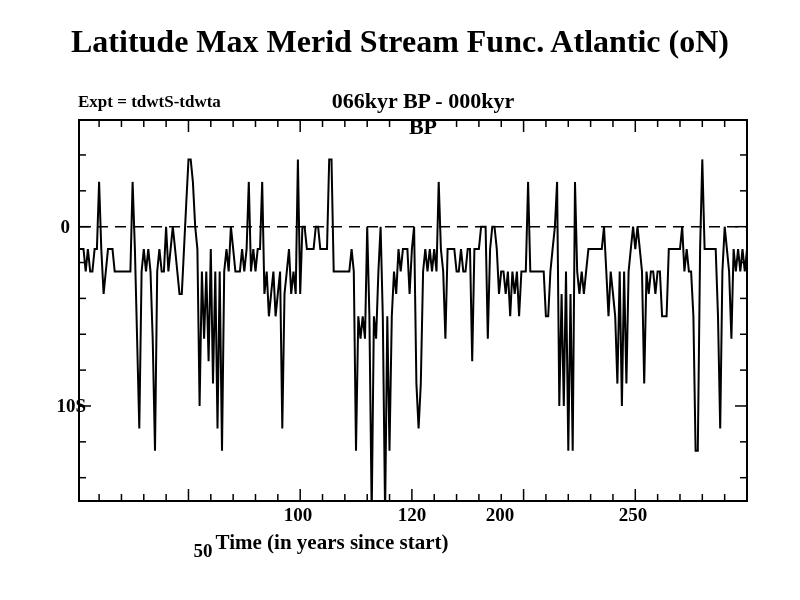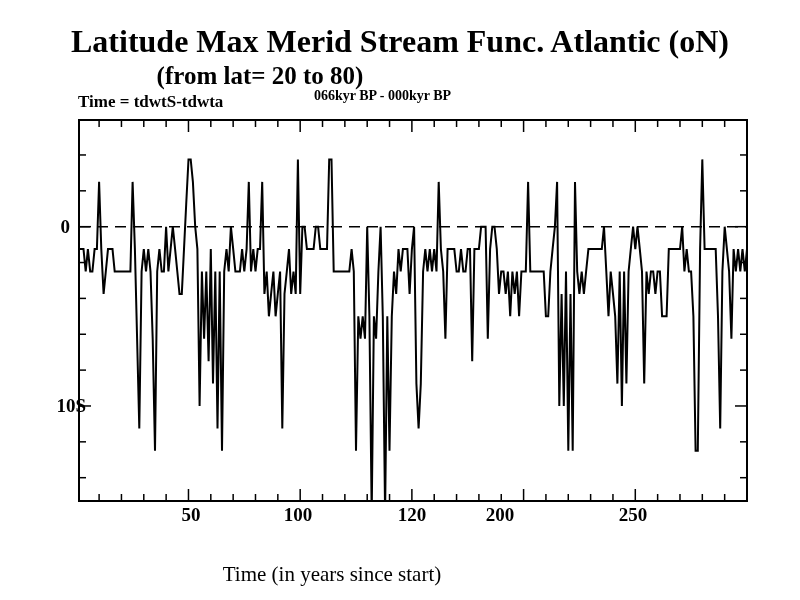--- a/index.html
+++ b/index.html
@@ -2,23 +2,23 @@
 <html><head>
 <meta charset="utf-8">
 <style>
   html,body{margin:0;padding:0;background:#ffffff;}
   #canvas{position:relative;width:800px;height:600px;background:#ffffff;overflow:hidden;
           font-family:"Liberation Serif","DejaVu Serif",serif;color:#000;}
   .abs{position:absolute;}
   #title{top:25px;left:0;width:800px;text-align:center;font-size:32px;font-weight:bold;line-height:1.05;}
   #subtitle{top:62px;left:0;width:520px;text-align:center;font-size:25px;font-weight:bold;}
   #expt{top:92px;left:78px;font-size:17px;font-weight:bold;}
-  #period{top:88px;left:314px;width:200px;font-size:14px;font-weight:bold;}
+  #period{top:88px;left:323px;width:200px;text-align:center;font-size:22px;font-weight:bold;}
   #months{top:88px;left:600px;width:147px;text-align:right;font-size:17px;font-weight:bold;}
-  #xlabel{top:530px;left:132px;width:400px;text-align:center;font-size:21px;font-weight:normal;margin-top:32px;}
+  #xlabel{top:530px;left:132px;width:400px;text-align:center;font-size:21px;font-weight:bold;}
   .xtick{position:absolute;top:504px;width:60px;text-align:center;font-size:19px;font-weight:bold;}
   .ytick{position:absolute;width:62px;text-align:right;font-size:19px;font-weight:bold;line-height:24px;}
   #plot-svg{position:absolute;top:0;left:0;}
 </style>
 </head>
 <body>
 
 <div id="canvas">
   <svg id="plot-svg" width="800" height="600">
       <defs>
@@ -102,24 +102,23 @@
       <line x1="79" y1="262.5388235294118" x2="86" y2="262.5388235294118" stroke="#000000" stroke-width="1.5"></line>
       <line x1="747" y1="262.5388235294118" x2="740" y2="262.5388235294118" stroke="#000000" stroke-width="1.5"></line>
       <line x1="79" y1="226.68" x2="91" y2="226.68" stroke="#000000" stroke-width="1.5"></line>
       <line x1="747" y1="226.68" x2="735" y2="226.68" stroke="#000000" stroke-width="1.5"></line>
       <line x1="79" y1="190.82117647058823" x2="86" y2="190.82117647058823" stroke="#000000" stroke-width="1.5"></line>
       <line x1="747" y1="190.82117647058823" x2="740" y2="190.82117647058823" stroke="#000000" stroke-width="1.5"></line>
       <line x1="79" y1="154.96235294117648" x2="86" y2="154.96235294117648" stroke="#000000" stroke-width="1.5"></line>
       <line x1="747" y1="154.96235294117648" x2="740" y2="154.96235294117648" stroke="#000000" stroke-width="1.5"></line>
     </svg>
   <div id="title" class="abs">Latitude Max Merid Stream Func. Atlantic (oN)</div>
-  <div id="subtitle" class="abs">(from lat= 20 to 80)</div>
-  <div id="expt" class="abs">Time = tdwtS-tdwta</div>
+  <div id="expt" class="abs">Expt = tdwtS-tdwta</div>
   <div id="period" class="abs">066kyr BP - 000kyr BP</div>
   <div id="xlabel" class="abs">Time (in years since start)</div>
-<div class="xtick" style="left: 161px;">50</div>
+<div class="xtick" style="left: 173px; margin-top: 36px;">50</div>
     <div class="xtick" style="left: 268px;">100</div>
     <div class="xtick" style="left: 381.883px;">120</div>
     <div class="xtick" style="left: 470px;">200</div>
     <div class="xtick" style="left: 603px;">250</div>
     <div class="ytick" style="left: 8px; top: 214.68px;">0</div>
     <div class="ytick" style="left: 24px; top: 393.974px;">10S</div>
   </div>
 
 </body></html>

